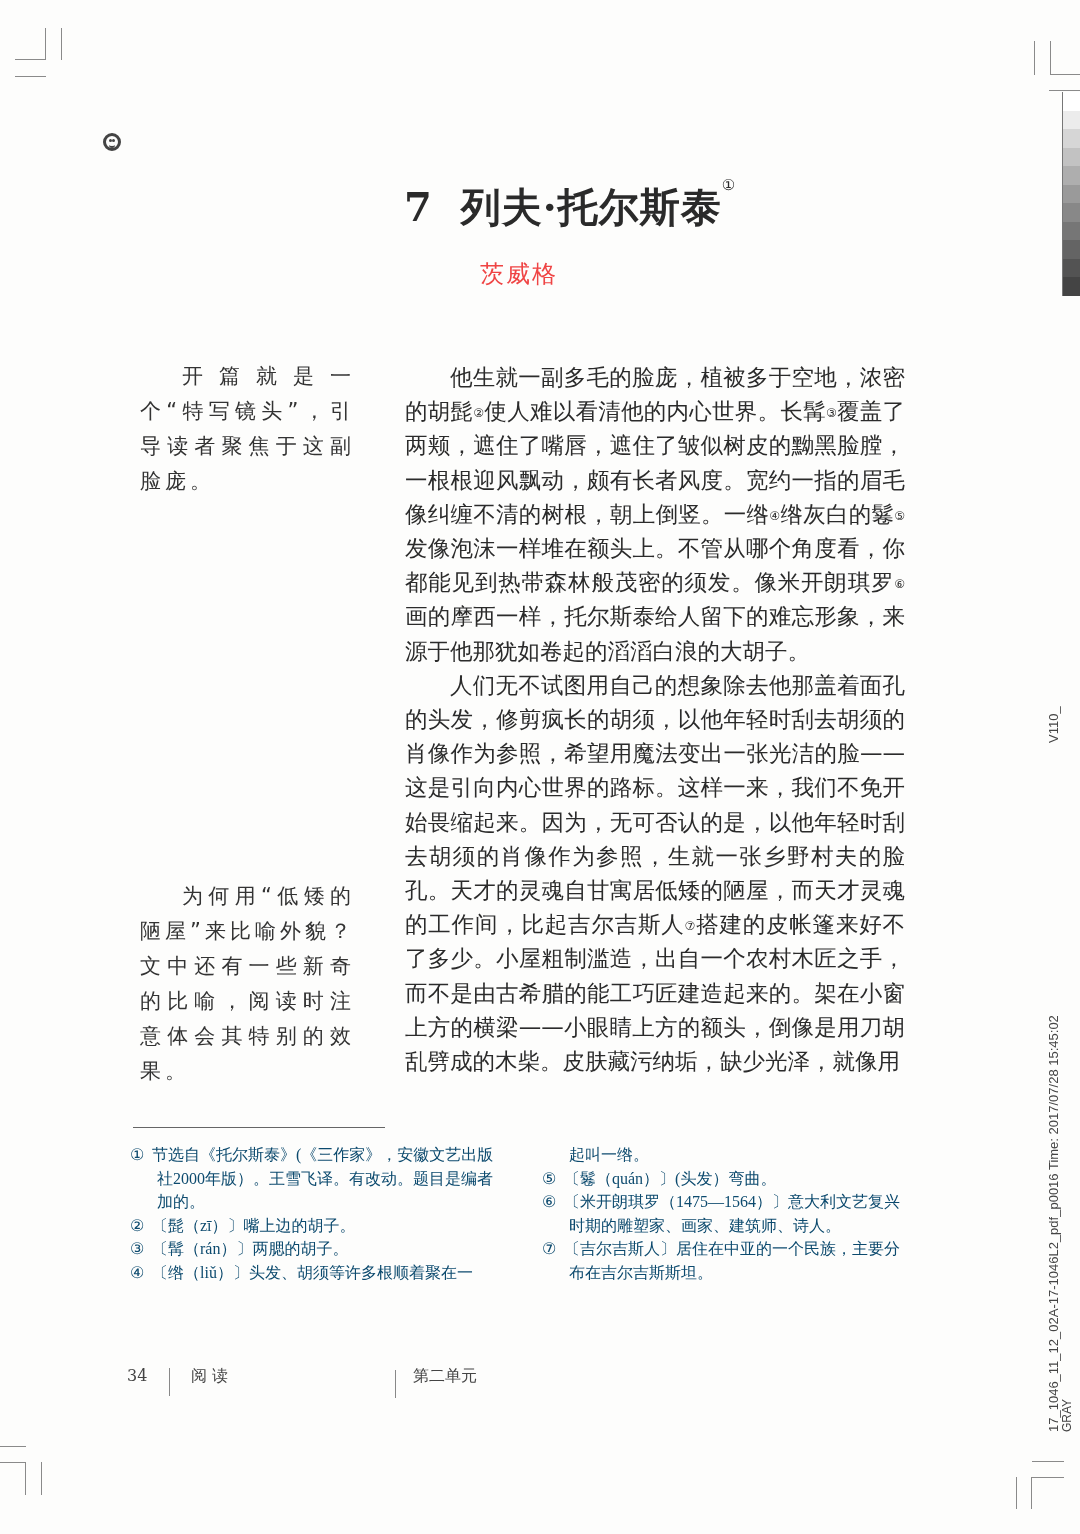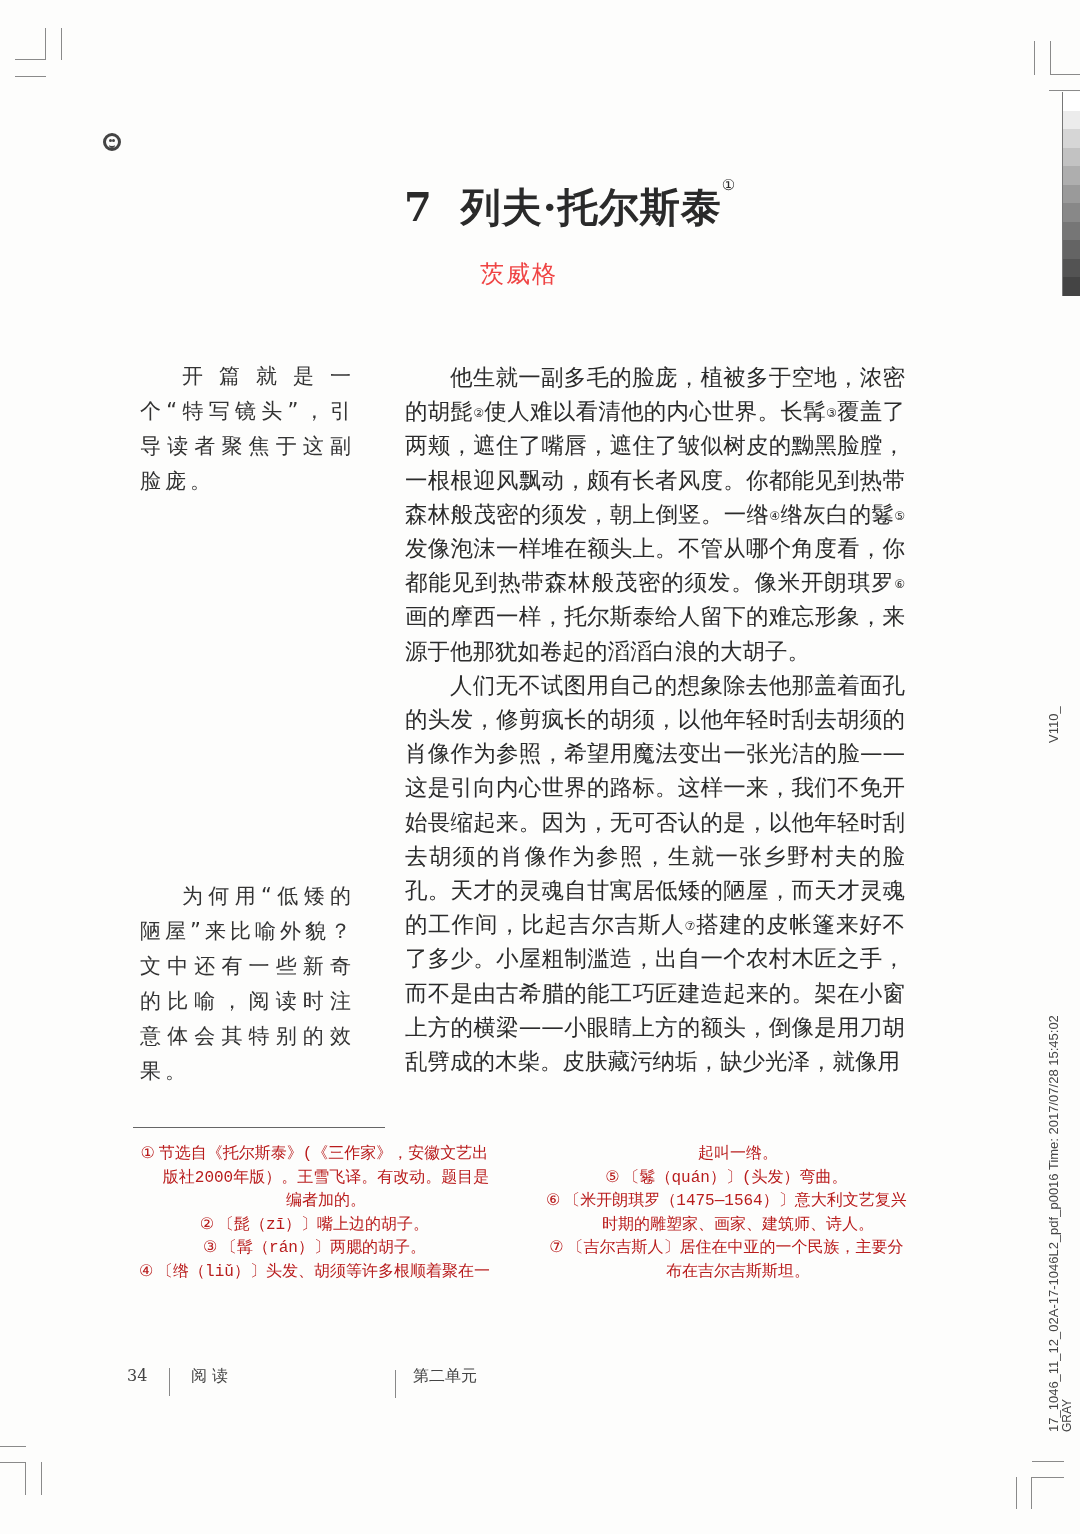--- a/index.html
+++ b/index.html
@@ -39,22 +39,22 @@
   .side-note p { margin: 0; text-indent: 2em; }
 
   .body-text {
     position: absolute; left: 405px; top: 360px; width: 500px; font-size: 22.5px; line-height: 34.2px;
     color: #2b2b2b; text-align: justify; font-family: "DejaVu Sans", sans-serif;
   }
   .body-text p { margin: 0; text-indent: 2em; }
   .body-text sup, .fn sup { font-size: 12px; vertical-align: top; position: relative; top: 2px; }
 
   .fn-rule { position: absolute; left: 133px; top: 1127px; width: 252px; height: 1px; background: #666; }
-  .fn-col { position: absolute; top: 1143px; width: 365px; font-size: 16px; line-height: 23.5px; color: #b91c1c;
-            font-family: Liberation Mono, monospace; text-align: center; }
+  .fn-col { position: absolute; top: 1143px; width: 365px; font-size: 16px; line-height: 23.5px; color: #0c4a6e;
+            font-family: Liberation Serif, serif; }
   .fn-col.left { left: 130px; }
   .fn-col.right { left: 530px; margin-left: 12px; }
   .fn { padding-left: 27px; text-indent: -27px; margin: 0; }
   .fn .n { display: inline-block; width: 22px; text-indent: 0; }
   .fn.cont { padding-left: 27px; text-indent: 0; }
 
   .footer { position: absolute; top: 1366px; font-size: 16px; color: #444; }
   .footer-sep { position: absolute; width: 1px; height: 28px; background: #888; }
 
   .vert { position: absolute; transform-origin: left top; transform: rotate(-90deg); white-space: nowrap;
@@ -108,21 +108,21 @@
 
 <div class="side-note" style="top:359px;">
   <p>开篇就是一个“特写镜头”，引导读者聚焦于这副脸庞。</p>
 </div>
 <div class="side-note" style="top:879px;">
   <p>为何用“低矮的陋屋”来比喻外貌？文中还有一些新奇的比喻，阅读时注意体会其特别的效果。</p>
 </div>
 
 <div class="body-text">
   <p>
-    <span>他生就一副多毛的脸庞，植被多于空地，浓密的胡髭</span><sup>②</sup><span>使人难以看清他的内心世界。长髯</span><sup>③</sup><span>覆盖了两颊，遮住了嘴唇，遮住了皱似树皮的黝黑脸膛，一根根迎风飘动，颇有长者风度。你都能见到热带森林般茂密的须发，朝上倒竖。一绺</span><sup>④</sup><span>绺灰白的鬈</span><sup>⑤</sup><span>发像泡沫一样堆在额头上。不管从哪个角度看，你都能见到热带森林般茂密的须发。像米开朗琪罗</span><sup>⑥</sup><span>画的摩西一样，托尔斯泰给人留下的难忘形象，来源于他那犹如卷起的滔滔白浪的大胡子。</span>
+    <span>他生就一副多毛的脸庞，植被多于空地，浓密的胡髭</span><sup>②</sup><span>使人难以看清他的内心世界。长髯</span><sup>③</sup><span>覆盖了两颊，遮住了嘴唇，遮住了皱似树皮的黝黑脸膛，一根根迎风飘动，颇有长者风度。宽约一指的眉毛像纠缠不清的树根，朝上倒竖。一绺</span><sup>④</sup><span>绺灰白的鬈</span><sup>⑤</sup><span>发像泡沫一样堆在额头上。不管从哪个角度看，你都能见到热带森林般茂密的须发。像米开朗琪罗</span><sup>⑥</sup><span>画的摩西一样，托尔斯泰给人留下的难忘形象，来源于他那犹如卷起的滔滔白浪的大胡子。</span>
   </p>
   <p>
     <span>人们无不试图用自己的想象除去他那盖着面孔的头发，修剪疯长的胡须，以他年轻时刮去胡须的肖像作为参照，希望用魔法变出一张光洁的脸——这是引向内心世界的路标。这样一来，我们不免开始畏缩起来。因为，无可否认的是，以他年轻时刮去胡须的肖像作为参照，生就一张乡野村夫的脸孔。天才的灵魂自甘寓居低矮的陋屋，而天才灵魂的工作间，比起吉尔吉斯人</span><sup>⑦</sup><span>搭建的皮帐篷来好不了多少。小屋粗制滥造，出自一个农村木匠之手，而不是由古希腊的能工巧匠建造起来的。架在小窗上方的横梁——小眼睛上方的额头，倒像是用刀胡乱劈成的木柴。皮肤藏污纳垢，缺少光泽，就像用</span>
   </p>
 </div>
 
 <div class="fn-rule"></div>
 <div class="fn-col left">
   <p class="fn"><span class="n">①</span><span>节选自《托尔斯泰》(《三作家》，安徽文艺出版社2000年版）。王雪飞译。有改动。题目是编者加的。</span></p>
   <p class="fn"><span class="n">②</span><span>〔髭（zī）〕嘴上边的胡子。</span></p>

